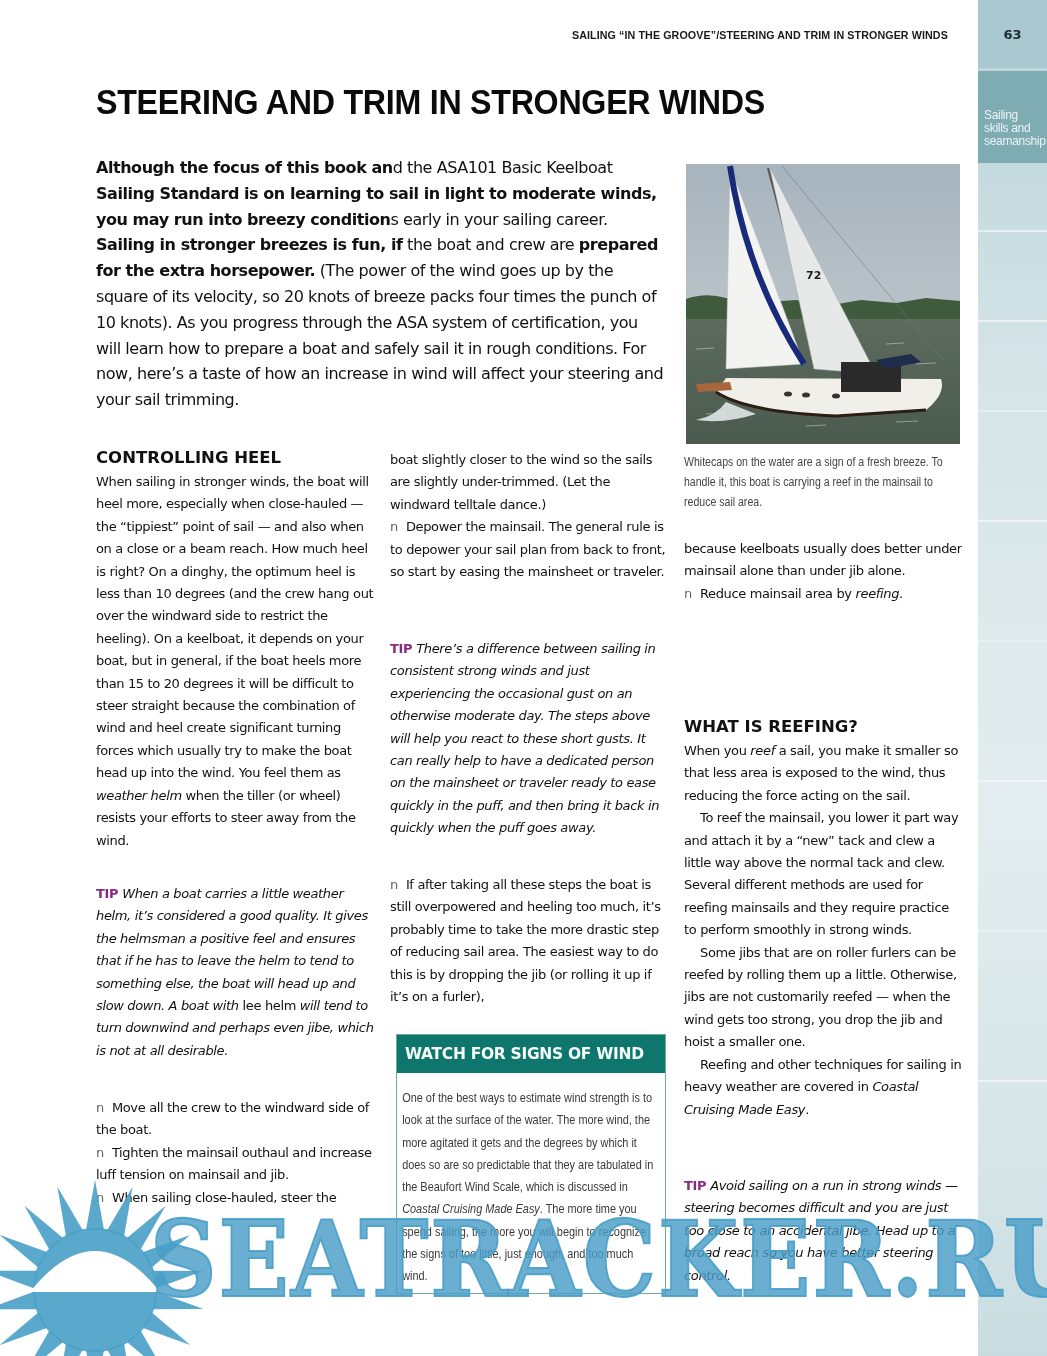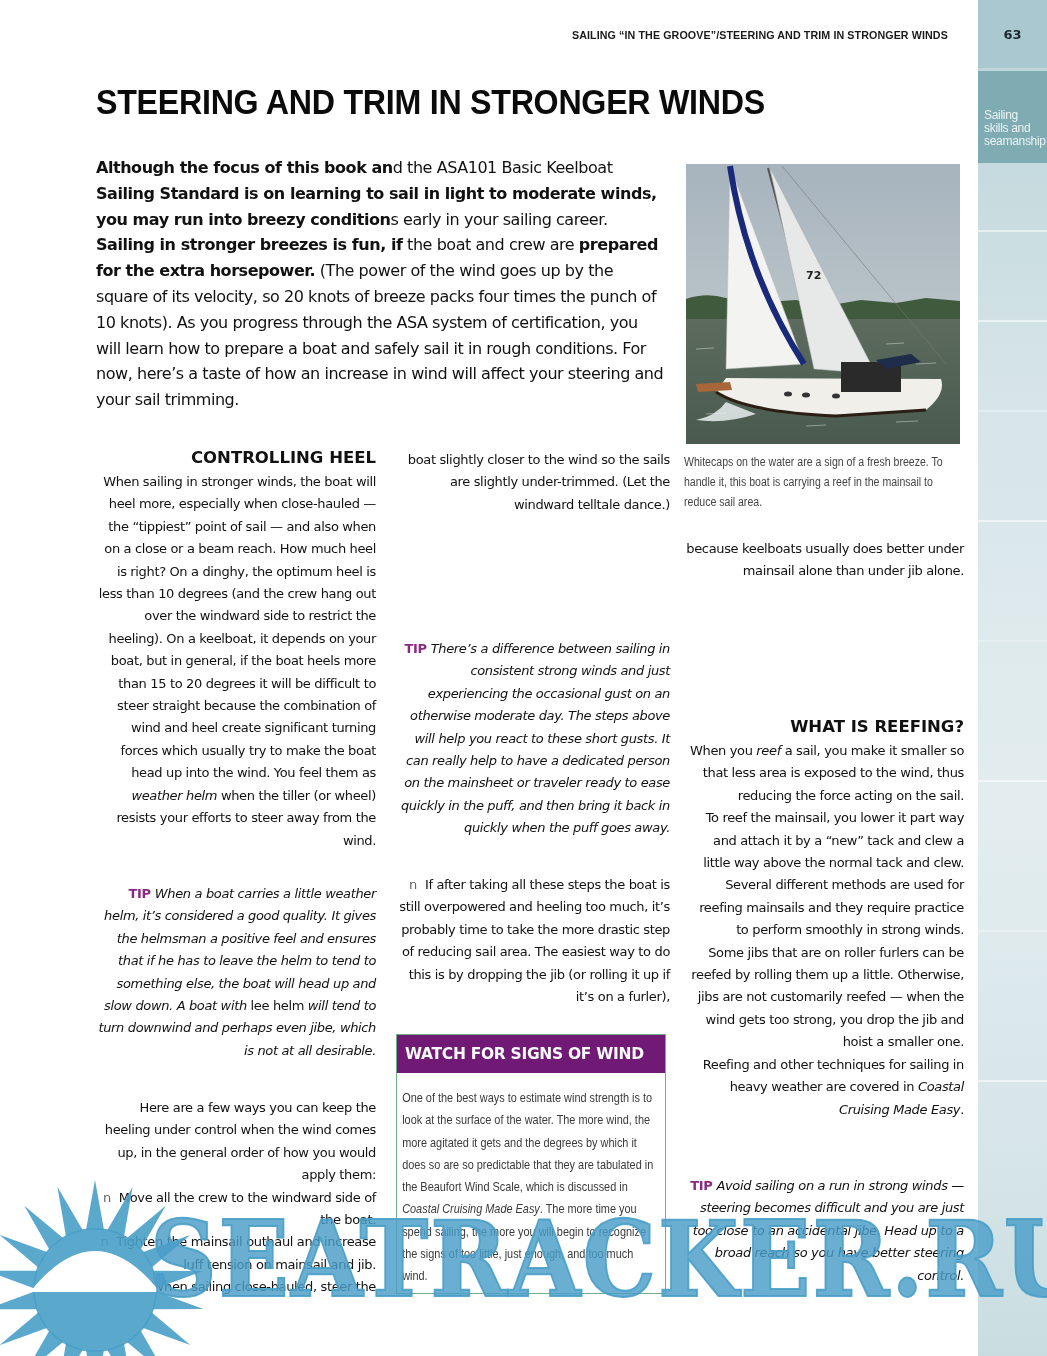--- a/index.html
+++ b/index.html
@@ -64,38 +64,38 @@
       overflow: hidden; background: #ef4444;
     }
     .photo svg { width: 100%; height: 100%; display: block; }
     .caption {
       position: absolute; left: 684px; top: 452px; width: 270px;
       font-family: "Liberation Sans", sans-serif; font-size: 12px; line-height: 20px;
       color: #444; transform: scaleX(0.88); transform-origin: left; width: 310px;
     }
 
     .col { position: absolute; font-family: "DejaVu Sans", sans-serif; font-size: 13px; line-height: 22.4px; color: #111; letter-spacing: -0.35px; }
-    .col p { margin: 0; text-align: right; }
+    .col p { margin: 0; }
     .col .h { font-weight: bold; font-size: 16.5px; letter-spacing: 0; line-height: 22px; margin-bottom: 2px; }
     .col .indent { text-indent: 16px; }
     .bullet { color: #666; margin-right: 8px; font-size: 13px; }
     .tip-label { color: #8a2a80; font-weight: bold; font-style: normal; margin-right: 4px; margin-top: 42px; }
     .tip { font-style: italic; }
     .tip .roman { font-style: normal; }
 
     .col1 { left: 96px; width: 280px; }
     .col2 { left: 390px; width: 280px; }
     .col3 { left: 684px; width: 280px; }
 
     .sidebar-box {
       position: absolute; left: 396px; top: 1034px; width: 268px; height: 258px;
       border: 1px solid #6fb08a; background: #fff;
     }
     .sidebar-head {
-      background: #701a75; color: #f4fbf6; height: 38px;
+      background: #0f766e; color: #f4fbf6; height: 38px;
       font-family: "DejaVu Sans", sans-serif; font-weight: bold; font-size: 15.5px;
       line-height: 38px; padding-left: 8px; letter-spacing: -0.3px;
     }
     .sidebar-body {
       padding: 14px 6px 0 6px;
       font-family: "Liberation Sans", sans-serif; font-size: 12.7px; line-height: 22.3px;
       color: #3a3a3a; transform: scaleX(0.86); transform-origin: left; width: 300px;
     }
     .sidebar-body i { font-style: italic; }
 
@@ -187,43 +187,44 @@
   <div class="caption">Whitecaps on the water are a sign of a fresh breeze. To handle it, this boat is carrying a reef in the mainsail to reduce sail area.</div>
 
   <div class="col col1" style="top:447px;">
     <p class="h">CONTROLLING HEEL</p>
     <p><span>When sailing in stronger winds, the boat will heel more, especially when close-hauled — the “tippiest” point of sail — and also when on a close or a beam reach. How much heel is right? On a dinghy, the optimum heel is less than 10 degrees (and the crew hang out over the windward side to restrict the heeling). On a keelboat, it depends on your boat, but in general, if the boat heels more than 15 to 20 degrees it will be difficult to steer straight because the combination of wind and heel create significant turning forces which usually try to make the boat head up into the wind. You feel them as </span><i>weather helm</i><span> when the tiller (or wheel) resists your efforts to steer away from the wind.</span></p>
   </div>
   <div class="col col1" style="top:883px;">
     <p class="tip"><span class="tip-label">TIP</span><span>When a boat carries a little weather helm, it’s considered a good quality. It gives the helmsman a positive feel and ensures that if he has to leave the helm to tend to something else, the boat will head up and slow down. A boat with </span><span class="roman">lee helm</span><span> will tend to turn downwind and perhaps even jibe, which is not at all desirable.</span></p>
   </div>
   <div class="col col1" style="top:1097px;">
-    <p>Here are a few ways you can keep the heeling under control when the wind comes up, in the general order of how you would apply them:</p>
     <p><span class="bullet">n</span><span>Move all the crew to the windward side of the boat.</span></p>
     <p><span class="bullet">n</span><span>Tighten the mainsail outhaul and increase luff tension on mainsail and jib.</span></p>
     <p><span class="bullet">n</span><span>When sailing close-hauled, steer the</span></p>
   </div>
 
   <div class="col col2" style="top:449px;">
     <p>boat slightly closer to the wind so the sails are slightly under-trimmed. (Let the windward telltale dance.)</p>
+    <p><span class="bullet">n</span><span>Depower the mainsail. The general rule is to depower your sail plan from back to front, so start by easing the mainsheet or traveler.</span></p>
   </div>
   <div class="col col2" style="top:638px;">
     <p class="tip"><span class="tip-label">TIP</span><span>There’s a difference between sailing in consistent strong winds and just experiencing the occasional gust on an otherwise moderate day. The steps above will help you react to these short gusts. It can really help to have a dedicated person on the mainsheet or traveler ready to ease quickly in the puff, and then bring it back in quickly when the puff goes away.</span></p>
   </div>
   <div class="col col2" style="top:874px;">
     <p><span class="bullet">n</span><span>If after taking all these steps the boat is still overpowered and heeling too much, it’s probably time to take the more drastic step of reducing sail area. The easiest way to do this is by dropping the jib (or rolling it up if it’s on a furler),</span></p>
   </div>
 
   <div class="sidebar-box">
     <div class="sidebar-head">WATCH FOR SIGNS OF WIND</div>
     <div class="sidebar-body"><span>One of the best ways to estimate wind strength is to look at the surface of the water. The more wind, the more agitated it gets and the degrees by which it does so are so predictable that they are tabulated in the Beaufort Wind Scale, which is discussed in </span><i>Coastal Cruising Made Easy</i><span>. The more time you spend sailing, the more you will begin to recognize the signs of too little, just enough, and too much wind.</span></div>
   </div>
 
   <div class="col col3" style="top:538px;">
     <p>because keelboats usually does better under mainsail alone than under jib alone.</p>
+    <p><span class="bullet">n</span><span>Reduce mainsail area by </span><i>reefing</i><span>.</span></p>
   </div>
   <div class="col col3" style="top:716px;">
     <p class="h">WHAT IS REEFING?</p>
     <p><span>When you </span><i>reef</i><span> a sail, you make it smaller so that less area is exposed to the wind, thus reducing the force acting on the sail.</span></p>
     <p class="indent">To reef the mainsail, you lower it part way and attach it by a “new” tack and clew a little way above the normal tack and clew. Several different methods are used for reefing mainsails and they require practice to perform smoothly in strong winds.</p>
     <p class="indent">Some jibs that are on roller furlers can be reefed by rolling them up a little. Otherwise, jibs are not customarily reefed — when the wind gets too strong, you drop the jib and hoist a smaller one.</p>
     <p class="indent"><span>Reefing and other techniques for sailing in heavy weather are covered in</span> <i>Coastal Cruising Made Easy</i><span>.</span></p>
   </div>
   <div class="col col3" style="top:1175px;">
     <p class="tip"><span class="tip-label">TIP</span><span>Avoid sailing on a run in strong winds — steering becomes difficult and you are just too close to an accidental jibe. Head up to a broad reach so you have better steering control.</span></p>

